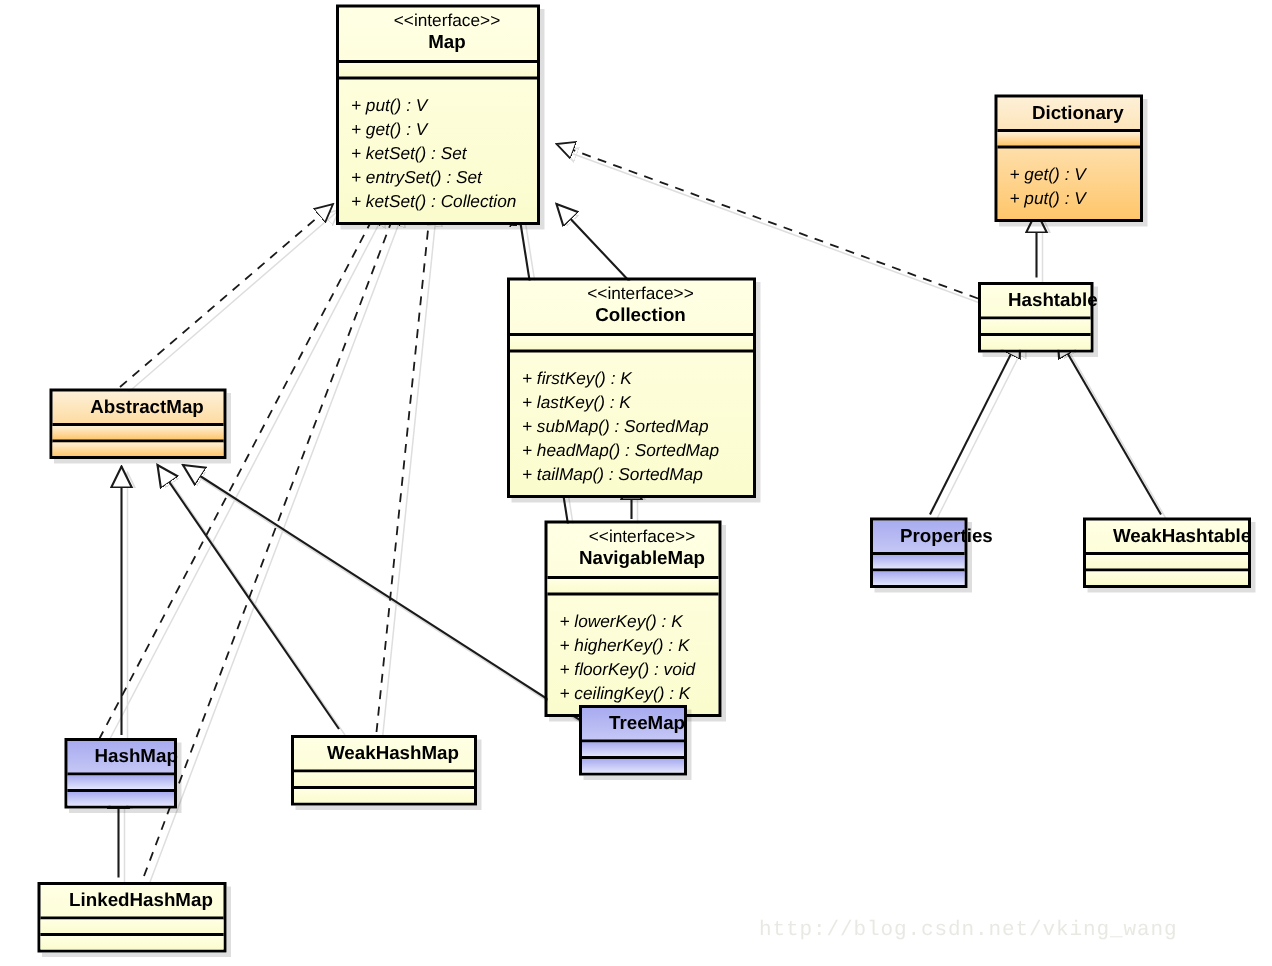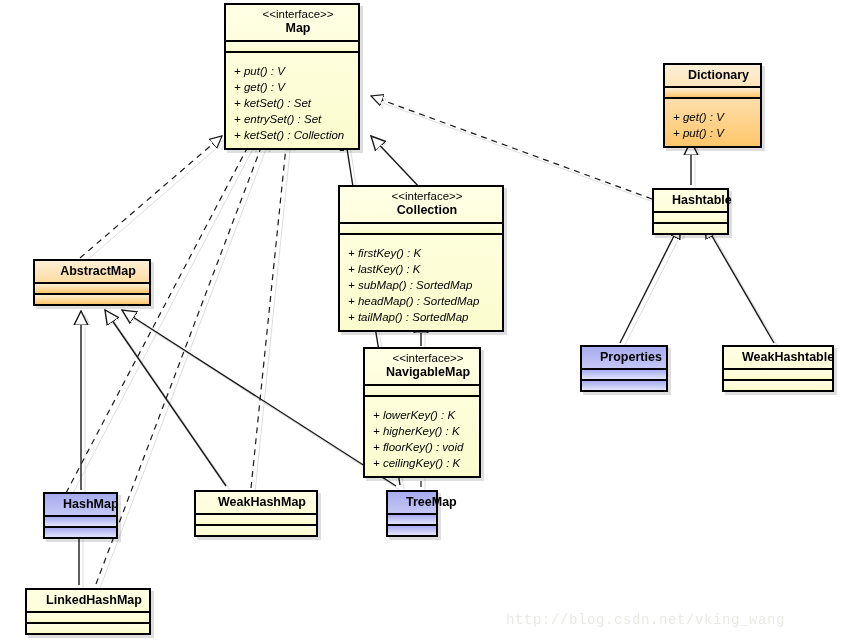--- a/index.html
+++ b/index.html
@@ -221,21 +221,21 @@
   <div class="uml-box fill-yellow" style="left:652px; top:188px; width:77px;">
     <div class="uml-head">
       <span class="cls-name">Hashtable</span>
     </div>
     <div class="sep"></div>
     <div class="thin-strip fill-yellow"></div>
     <div class="sep"></div>
     <div class="thin-strip fill-yellow"></div>
   </div>
 
-  <div class="uml-box fill-blue" style="left:580px; top:345px; width:88px;">
+  <div class="uml-box fill-blue" style="left:580px; top:345px; width:65px;">
     <div class="uml-head">
       <span class="cls-name">Properties</span>
     </div>
     <div class="sep"></div>
     <div class="thin-strip fill-blue"></div>
     <div class="sep"></div>
     <div class="thin-strip fill-blue"></div>
   </div>
 
   <div class="uml-box fill-blue" style="left:43px; top:492px; width:75px;">
@@ -261,21 +261,21 @@
   <div class="uml-box fill-yellow" style="left:194px; top:490px; width:124px;">
     <div class="uml-head">
       <span class="cls-name">WeakHashMap</span>
     </div>
     <div class="sep"></div>
     <div class="thin-strip fill-yellow"></div>
     <div class="sep"></div>
     <div class="thin-strip fill-yellow"></div>
   </div>
 
-  <div class="uml-box fill-blue" style="left:386px; top:490px; width:52px;">
+  <div class="uml-box fill-blue" style="left:386px; top:470px; width:72px;">
     <div class="uml-head">
       <span class="cls-name">TreeMap</span>
     </div>
     <div class="sep"></div>
     <div class="thin-strip fill-blue"></div>
     <div class="sep"></div>
     <div class="thin-strip fill-blue"></div>
   </div>
 
   <div class="uml-box fill-yellow" style="left:25px; top:588px; width:126px;">

